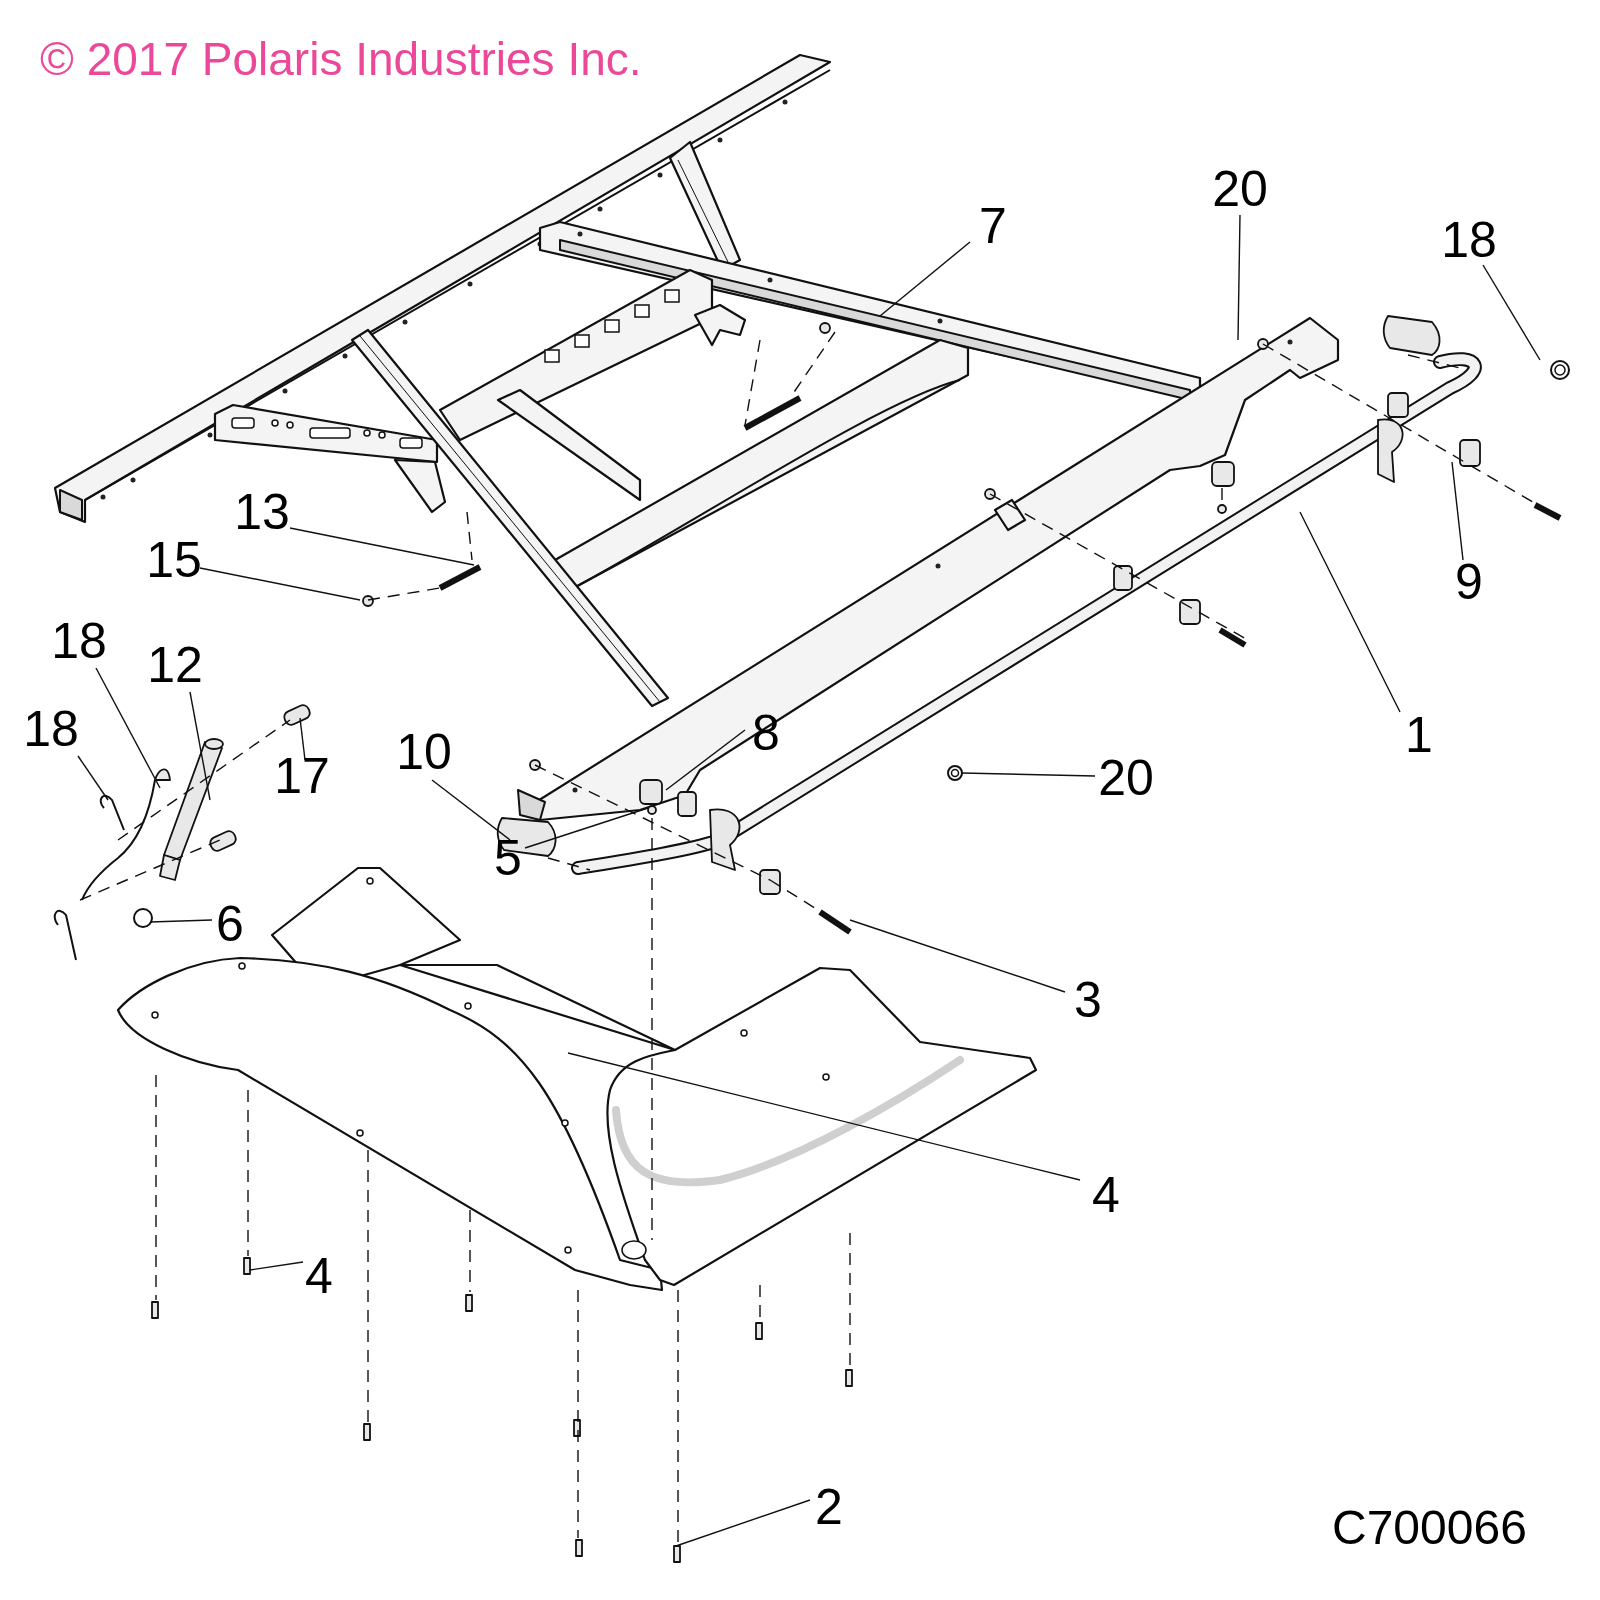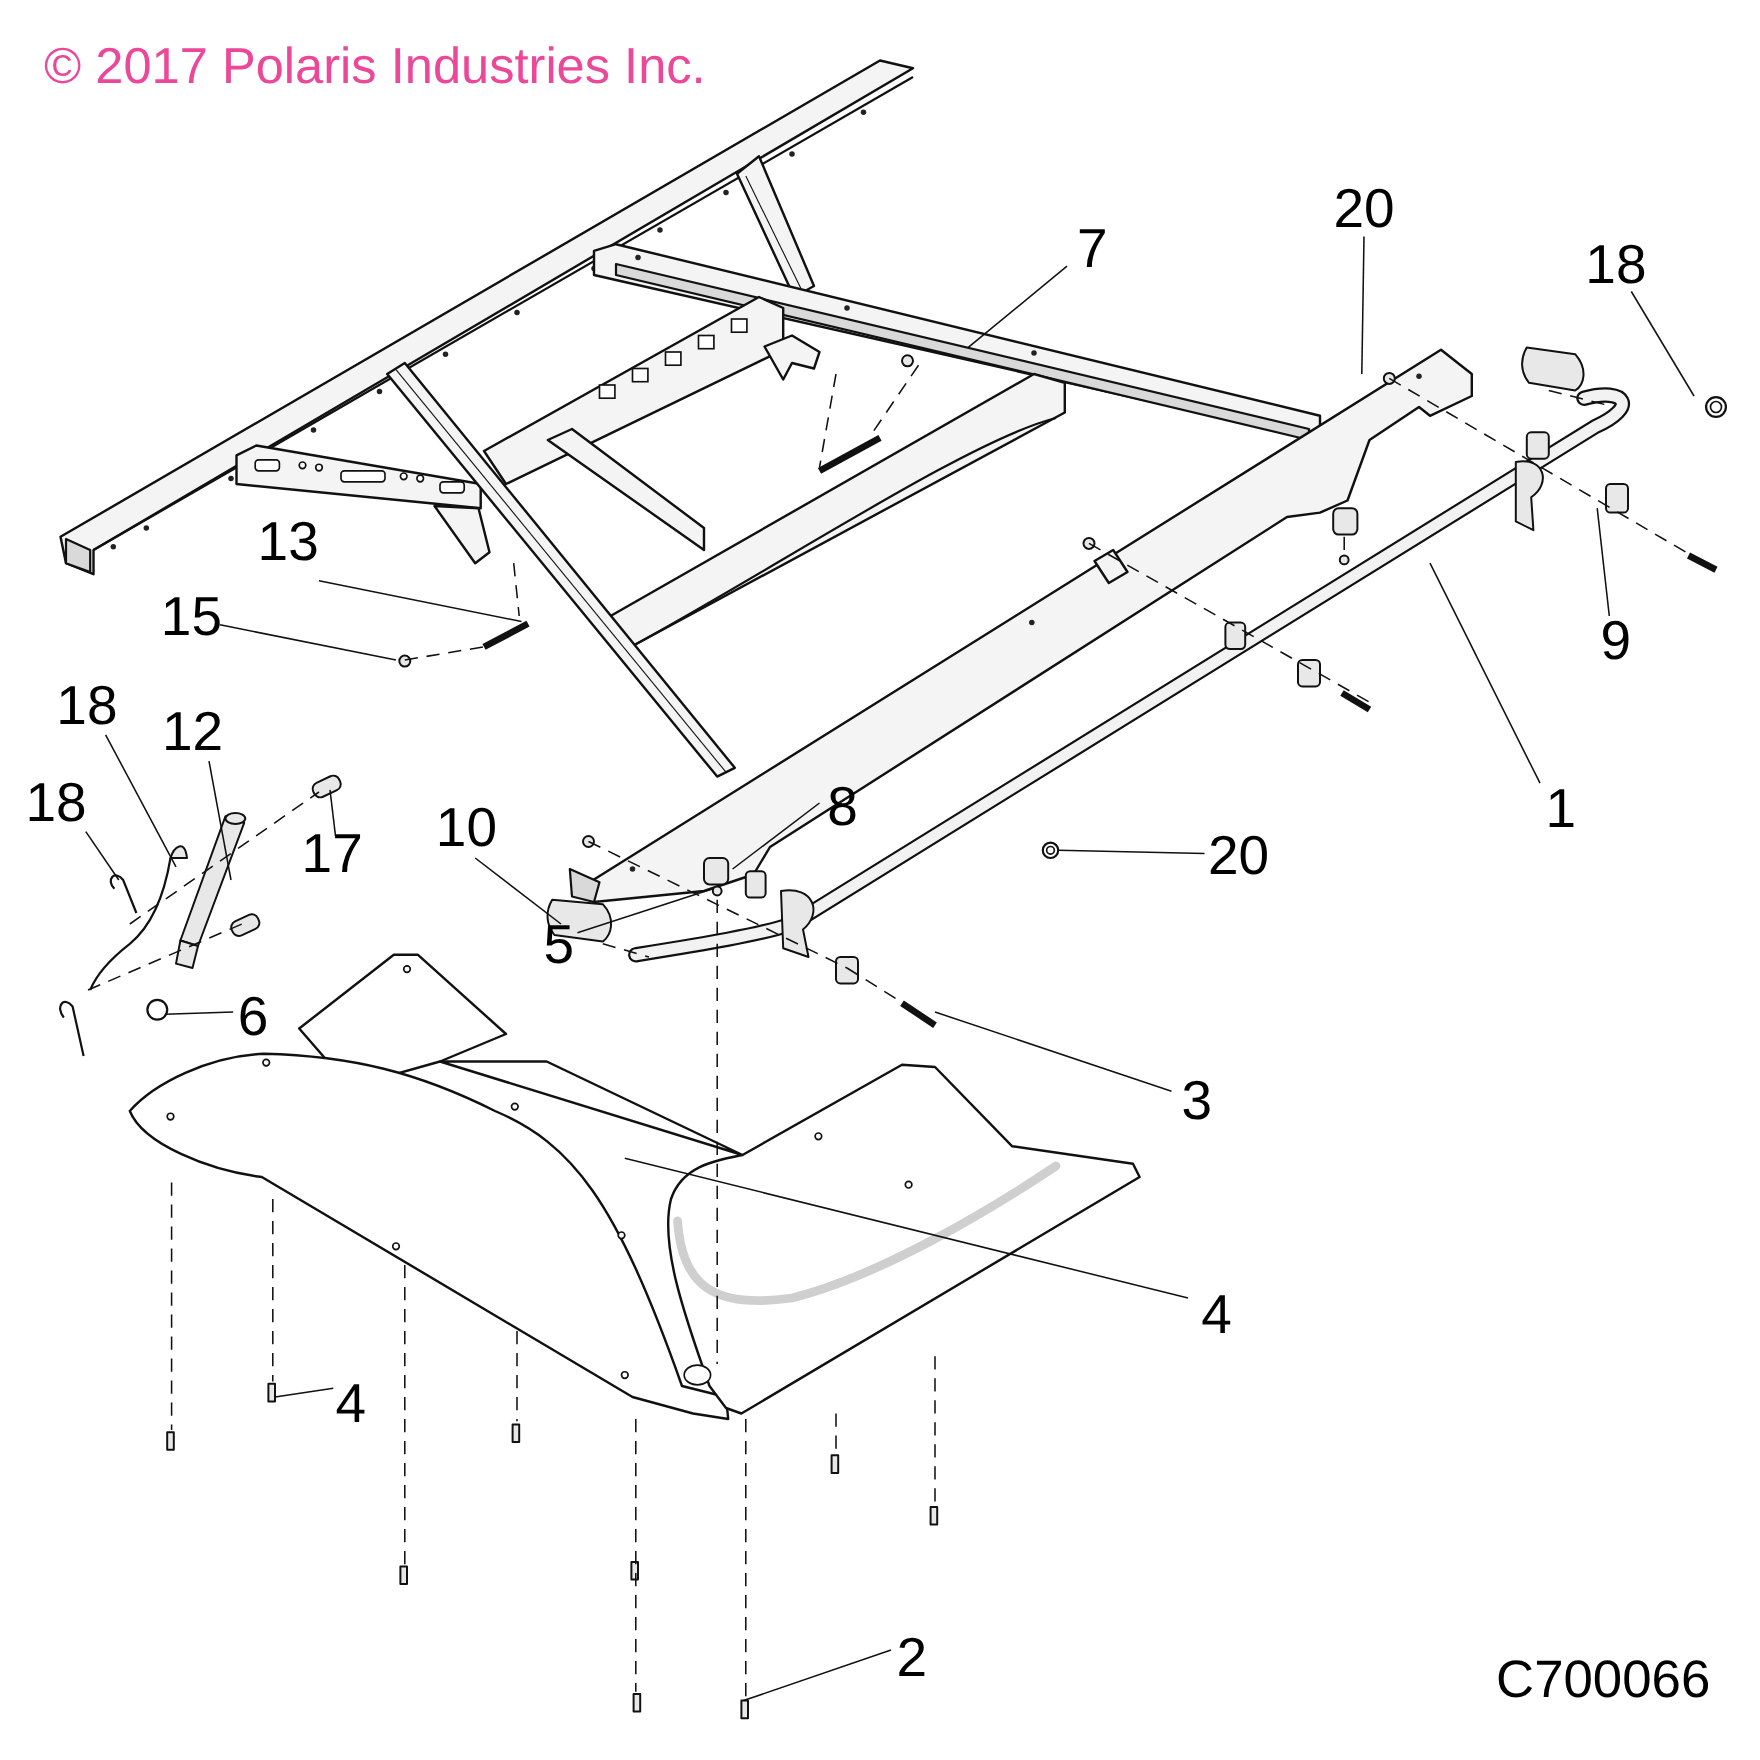--- a/index.html
+++ b/index.html
@@ -1,18 +1,18 @@
 <!DOCTYPE html>
 <html><head>
 <meta charset="utf-8">
 <style>
   html, body { margin: 0; padding: 0; background: #ffffff; }
   body { width: 1600px; height: 1600px; position: relative; overflow: hidden; font-family: "Liberation Sans", sans-serif; }
   .copyright { position: absolute; left: 40px; top: 32px; font-size: 46px; color: #ec4899; letter-spacing: 0; white-space: nowrap; }
-  .code { position: absolute; left: 1332px; top: 1500px; font-size: 48px; color: #000; margin-left: 28px; }
+  .code { position: absolute; left: 1332px; top: 1500px; font-size: 48px; color: #000; }
   svg.diagram { position: absolute; left: 0; top: 0; }
   .callout { position: absolute; font-size: 50px; color: #000; line-height: 1; transform: translate(-50%, -50%); }
   .frame { fill: #f4f4f4; stroke: #111; stroke-width: 2.2; stroke-linejoin: round; }
   .frame-shade { fill: #d9d9d9; stroke: #111; stroke-width: 2; stroke-linejoin: round; }
   .plate { fill: #ffffff; stroke: #111; stroke-width: 2.2; stroke-linejoin: round; }
   .leader { stroke: #111; stroke-width: 1.4; fill: none; }
   .dash { stroke: #111; stroke-width: 1.4; fill: none; stroke-dasharray: 12 8; }
   .part { fill: #e8e8e8; stroke: #111; stroke-width: 1.8; stroke-linejoin: round; }
   .rod { fill: none; stroke: #111; stroke-width: 14; stroke-linecap: round; }
   .rod-in { fill: none; stroke: #f2f2f2; stroke-width: 10; stroke-linecap: round; }
@@ -252,20 +252,20 @@
 <div class="callout" style="left:1088px;top:1000px">3</div>
 <div class="callout" style="left:319px;top:1276px">4</div>
 <div class="callout" style="left:508px;top:858px">5</div>
 <div class="callout" style="left:230px;top:924px">6</div>
 <div class="callout" style="left:993px;top:226px">7</div>
 <div class="callout" style="left:766px;top:733px">8</div>
 <div class="callout" style="left:1469px;top:582px">9</div>
 <div class="callout" style="left:424px;top:752px">10</div>
 <div class="callout" style="left:1106px;top:1195px">4</div>
 <div class="callout" style="left:175px;top:665px">12</div>
-<div class="callout" style="left:262px;top:492px">13</div>
+<div class="callout" style="left:262px;top:512px">13</div>
 <div class="callout" style="left:1240px;top:189px">20</div>
 <div class="callout" style="left:174px;top:560px">15</div>
 <div class="callout" style="left:51px;top:729px">18</div>
 <div class="callout" style="left:302px;top:776px">17</div>
 <div class="callout" style="left:79px;top:641px">18</div>
 <div class="callout" style="left:1469px;top:240px">18</div>
 <div class="callout" style="left:1126px;top:778px">20</div>
 
 </body></html>

